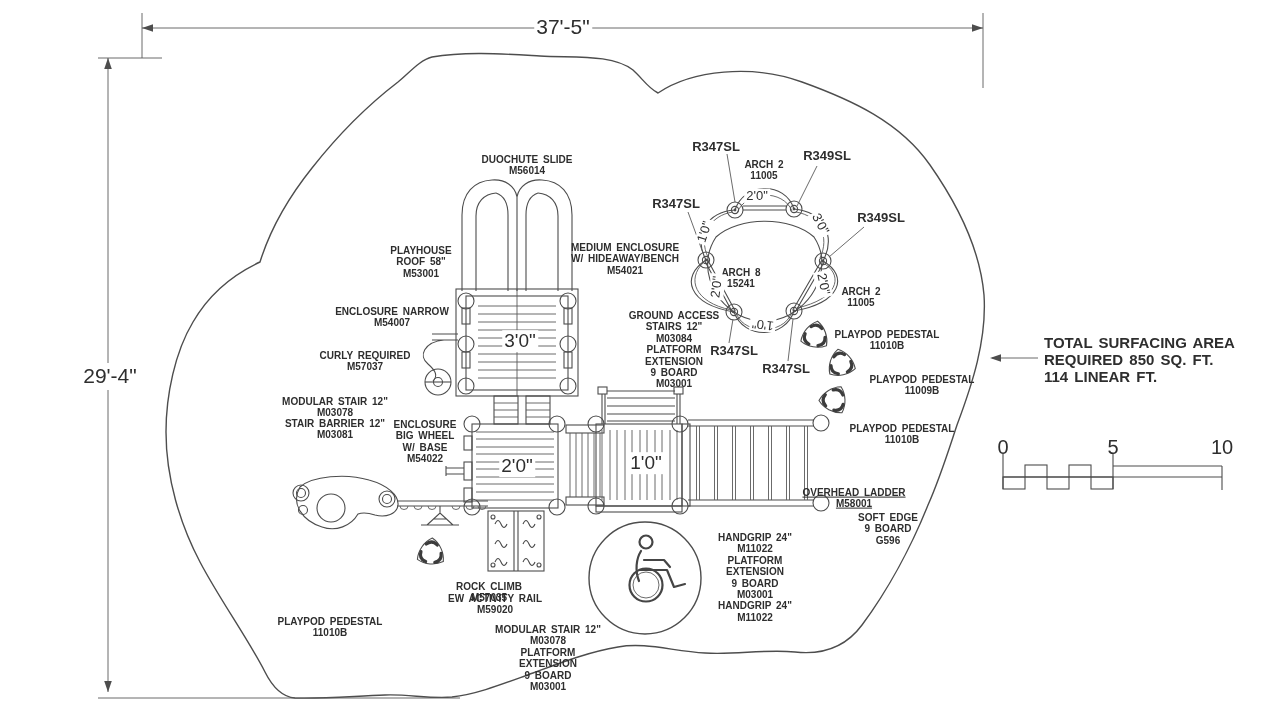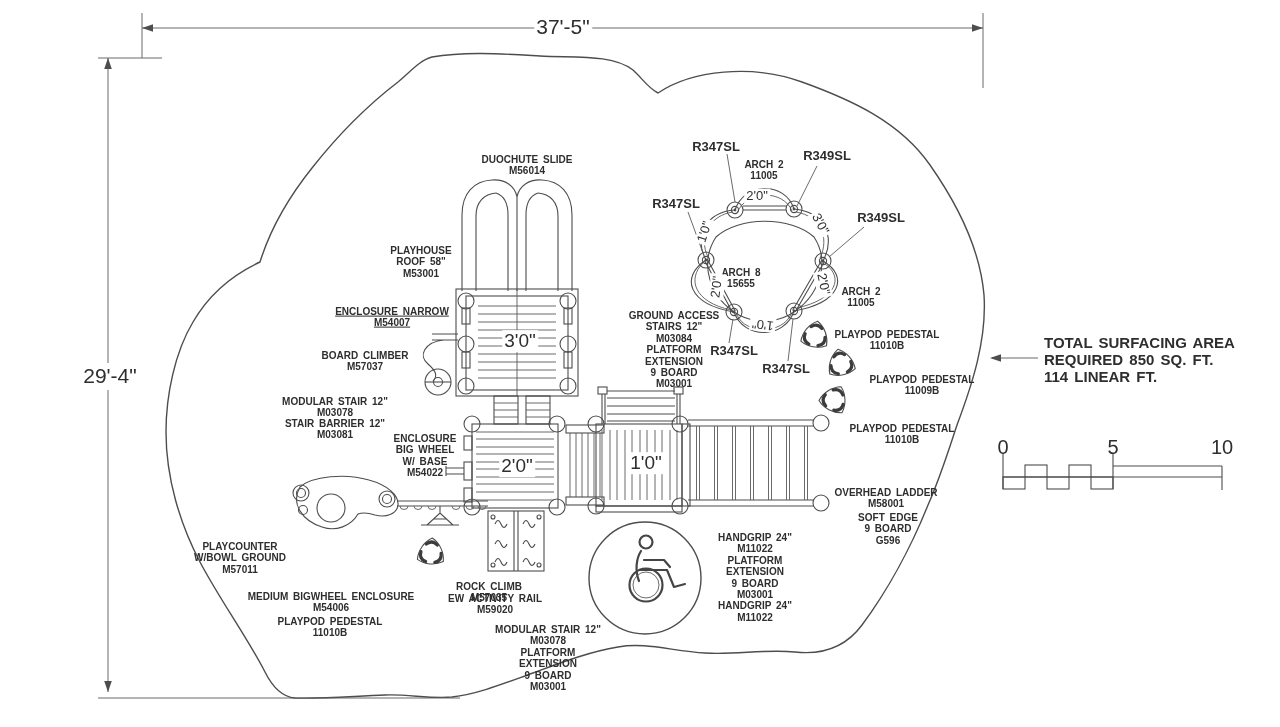--- a/index.html
+++ b/index.html
@@ -243,27 +243,32 @@
       </div>
       <div class="lbl" style="left: 527px; top: 165px; transform: translate(-50%, -50%);">
         <div>DUOCHUTE SLIDE</div>
         <div>M56014</div>
       </div>
       <div class="lbl" style="left: 421px; top: 262px; transform: translate(-50%, -50%);">
         <div>PLAYHOUSE</div>
         <div>ROOF 58"</div>
         <div>M53001</div>
       </div>
-      <div class="lbl" style="left: 392px; top: 317px; transform: translate(-50%, -50%); text-decoration: underline;">
+      <div class="lbl" style="left: 392px; top: 317px; transform: translate(-50%, -50%);">
         <div>ENCLOSURE NARROW</div>
         <div>M54007</div>
       </div>
       <div class="lbl" style="left: 365px; top: 361px; transform: translate(-50%, -50%);">
-        <div>BOARD CLIMBER</div>
+        <div>CURLY REQUIRED</div>
         <div>M57037</div>
+      </div>
+      <div class="lbl" style="left: 625px; top: 259px; transform: translate(-50%, -50%);">
+        <div>MEDIUM ENCLOSURE</div>
+        <div>W/ HIDEAWAY/BENCH</div>
+        <div>M54021</div>
       </div>
       <div class="lbl" style="left: 645px; top: 350px; transform: translate(-50%, -50%); margin-left: 29px;">
         <div>GROUND ACCESS</div>
         <div>STAIRS 12"</div>
         <div>M03084</div>
         <div>PLATFORM</div>
         <div>EXTENSION</div>
         <div>9 BOARD</div>
         <div>M03001</div>
       </div>
@@ -278,21 +283,21 @@
         <div>R349SL</div>
       </div>
       <div class="lbl" style="left: 676px; top: 204px; font-size: 13px; transform: translate(-50%, -50%);">
         <div>R347SL</div>
       </div>
       <div class="lbl" style="left: 881px; top: 218px; font-size: 13px; transform: translate(-50%, -50%);">
         <div>R349SL</div>
       </div>
       <div class="lbl" style="left: 741px; top: 278px; transform: translate(-50%, -50%);">
         <div>ARCH 8</div>
-        <div>15655</div>
+        <div>15241</div>
       </div>
       <div class="lbl" style="left: 861px; top: 297px; transform: translate(-50%, -50%);">
         <div>ARCH 2</div>
         <div>11005</div>
       </div>
       <div class="lbl" style="left: 734px; top: 351px; font-size: 13px; transform: translate(-50%, -50%);">
         <div>R347SL</div>
       </div>
       <div class="lbl" style="left: 786px; top: 369px; font-size: 13px; transform: translate(-50%, -50%);">
         <div>R347SL</div>
@@ -328,54 +333,45 @@
         <div>11010B</div>
       </div>
       <div class="lbl" style="left: 335px; top: 407px; transform: translate(-50%, -50%);">
         <div>MODULAR STAIR 12"</div>
         <div>M03078</div>
       </div>
       <div class="lbl" style="left: 335px; top: 429px; transform: translate(-50%, -50%);">
         <div>STAIR BARRIER 12"</div>
         <div>M03081</div>
       </div>
-      <div class="lbl" style="left: 425px; top: 456px; transform: translate(-50%, -50%);">
+      <div class="lbl" style="left: 425px; top: 442px; transform: translate(-50%, -50%);">
         <div>ENCLOSURE</div>
         <div>BIG WHEEL</div>
         <div>W/ BASE</div>
         <div>M54022</div>
       </div>
-      <div class="lbl" style="left: 886px; top: 498px; transform: translate(-50%, -50%);">
+      <div class="lbl" style="left: 854px; top: 498px; transform: translate(-50%, -50%); text-decoration: underline;">
         <div>OVERHEAD LADDER</div>
         <div>M58001</div>
       </div>
       <div class="lbl" style="left: 888px; top: 529px; transform: translate(-50%, -50%);">
         <div>SOFT EDGE</div>
         <div>9 BOARD</div>
         <div>G596</div>
       </div>
       <div class="lbl" style="left: 755px; top: 578px; transform: translate(-50%, -50%);">
         <div>HANDGRIP 24"</div>
         <div>M11022</div>
         <div>PLATFORM</div>
         <div>EXTENSION</div>
         <div>9 BOARD</div>
         <div>M03001</div>
         <div>HANDGRIP 24"</div>
         <div>M11022</div>
       </div>
-      <div class="lbl" style="left: 240px; top: 558px; transform: translate(-50%, -50%);">
-        <div>PLAYCOUNTER</div>
-        <div>W/BOWL GROUND</div>
-        <div>M57011</div>
-      </div>
-      <div class="lbl" style="left: 331px; top: 602px; transform: translate(-50%, -50%);">
-        <div>MEDIUM BIGWHEEL ENCLOSURE</div>
-        <div>M54006</div>
-      </div>
       <div class="lbl" style="left: 330px; top: 627px; transform: translate(-50%, -50%);">
         <div>PLAYPOD PEDESTAL</div>
         <div>11010B</div>
       </div>
       <div class="lbl" style="left: 489px; top: 580px; transform: translate(-50%, -50%); margin-top: 12px;">
         <div>ROCK CLIMB</div>
         <div>M57035</div>
       </div>
       <div class="lbl" style="left: 495px; top: 604px; transform: translate(-50%, -50%);">
         <div>EW ACTIVITY RAIL</div>

